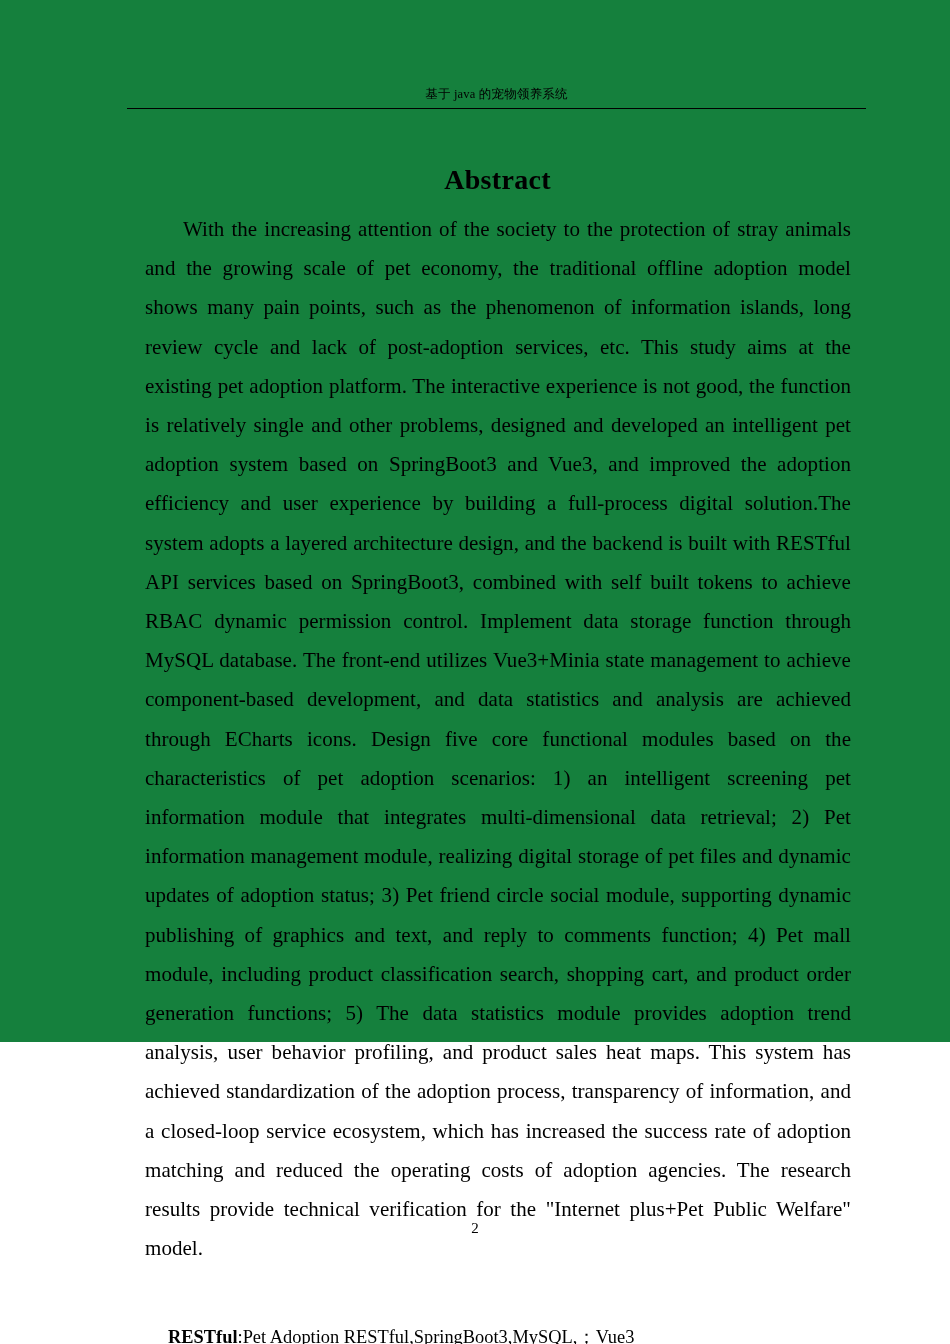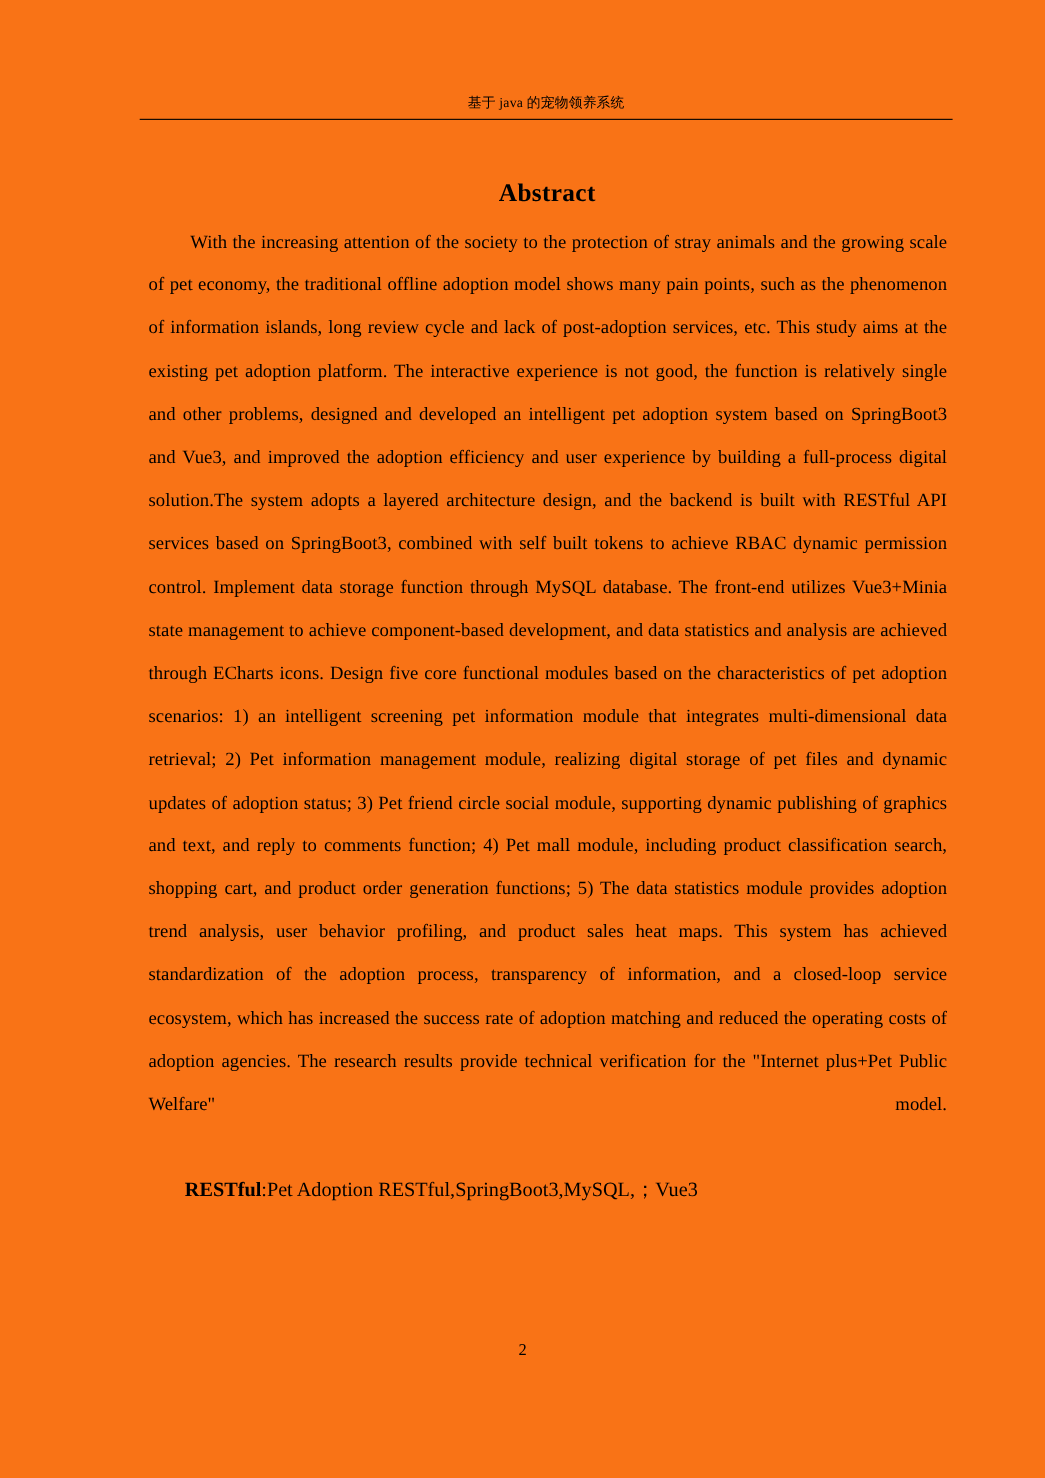--- a/index.html
+++ b/index.html
@@ -14,22 +14,22 @@
     font-family: "Liberation Serif", "DejaVu Serif", serif;
     color: #000000;
     overflow: hidden;
   }
 
   .page {
     position: absolute;
     left: 0;
     top: 0;
     width: 950px;
-    height: 1344px;
-    background: #f97316;
+    height: 1042px;
+    background: #15803d;
   }
 
   
   .running-header {
     position: absolute;
     left: 127px;
     top: 84px;
     width: 739px;
     text-align: center;
   }
@@ -50,39 +50,39 @@
     border-top: 1.6px solid #000000;
   }
 
   
   .doc-title {
     position: absolute;
     left: 135px;
     top: 144px;
     width: 725px;
     text-align: center;
-    font-size: 23px;
+    font-size: 28px;
     font-weight: bold;
     letter-spacing: 0.3px;
     line-height: 34px;
   }
 
   
   .body-block {
     position: absolute;
     left: 135px;
     top: 200px;
     width: 726px;
   }
   .abstract-para {
-    margin: 0;
+    margin: 10px;
     text-align: justify;
     text-justify: inter-word;
     text-indent: 38px;
-    font-size: 17px;
+    font-size: 21px;
     line-height: 39.2px;
     letter-spacing: 0.05px;
     word-spacing: 0.2px;
     hyphens: none;
   }
   
   .abstract-para::after {
     content: "";
     display: inline-block;
     width: 100%;

